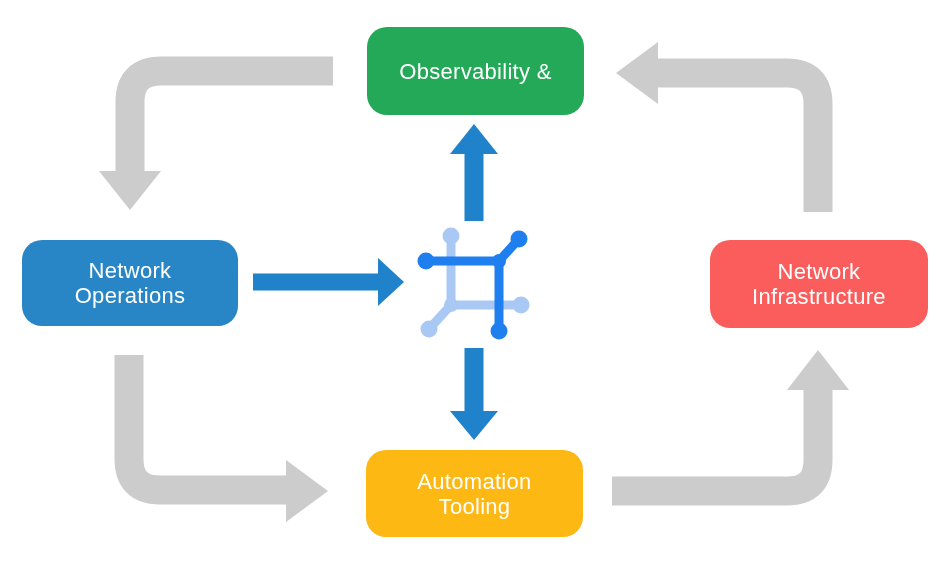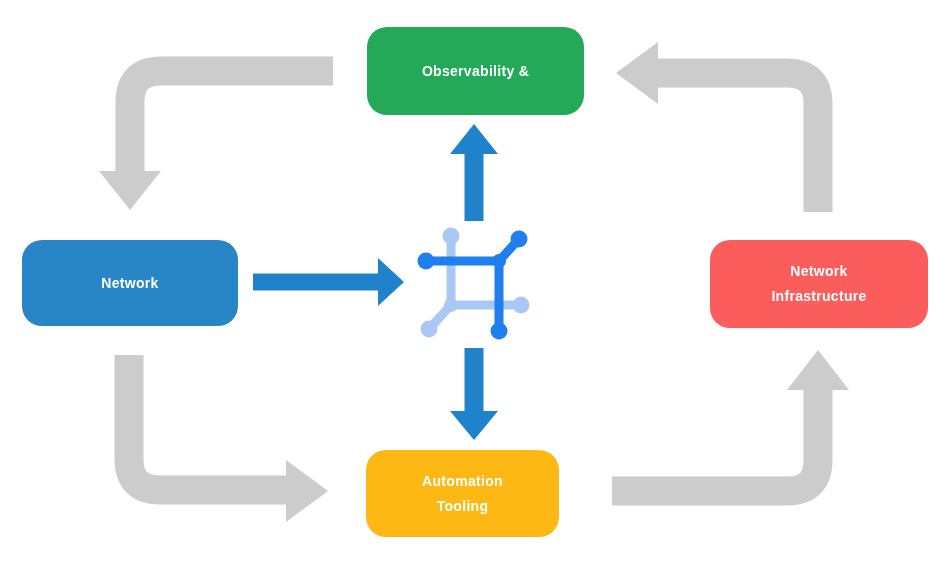--- a/index.html
+++ b/index.html
@@ -22,30 +22,30 @@
     top: 223px;
   }
   .node {
     position: absolute;
     border-radius: 20px;
     display: flex;
     flex-direction: column;
     align-items: center;
     justify-content: center;
     color: #ffffff;
-    font-size: 14px;
+    font-size: 22px;
     line-height: 25px;
-    font-weight: 700;
+    font-weight: 400;
     letter-spacing: 0.3px;
     text-align: left;
   }
   .node-observability  { left: 367px; top: 27px;  width: 217px; height: 88px; }
   .node-operations     { left: 22px;  top: 240px; width: 216px; height: 86px; }
   .node-infrastructure { left: 710px; top: 240px; width: 218px; height: 88px; }
-  .node-automation     { left: 366px; top: 450px; width: 193px; height: 87px; }
+  .node-automation     { left: 366px; top: 450px; width: 217px; height: 87px; }
 </style>
 </head>
 <body>
 
 <div class="canvas" style="background-color: rgb(255, 255, 255);">
 
   <svg class="layer" width="948" height="570" viewBox="0 0 948 570">
 
     <g>
       <path d="M 333 71 H 161 Q 130 71 130 102 V 172" fill="none" stroke-width="29" stroke="#CCCCCC"></path>
@@ -107,20 +107,21 @@
       <circle cx="86" cy="38" r="7"></circle>
     </g>
   </svg>
 
   <div class="node node-observability" style="background-color: rgb(35, 169, 87);">
     <span>Observability &amp;</span>
   </div>
 
   <div class="node node-operations" style="background-color: rgb(41, 134, 198);">
     <span>Network</span>
+    <span>Operations</span>
   </div>
 
   <div class="node node-infrastructure" style="background-color: rgb(250, 93, 92);">
     <span>Network</span>
     <span>Infrastructure</span>
   </div>
 
   <div class="node node-automation" style="background-color: rgb(253, 184, 19);">
     <span>Automation</span>
     <span>Tooling</span>

